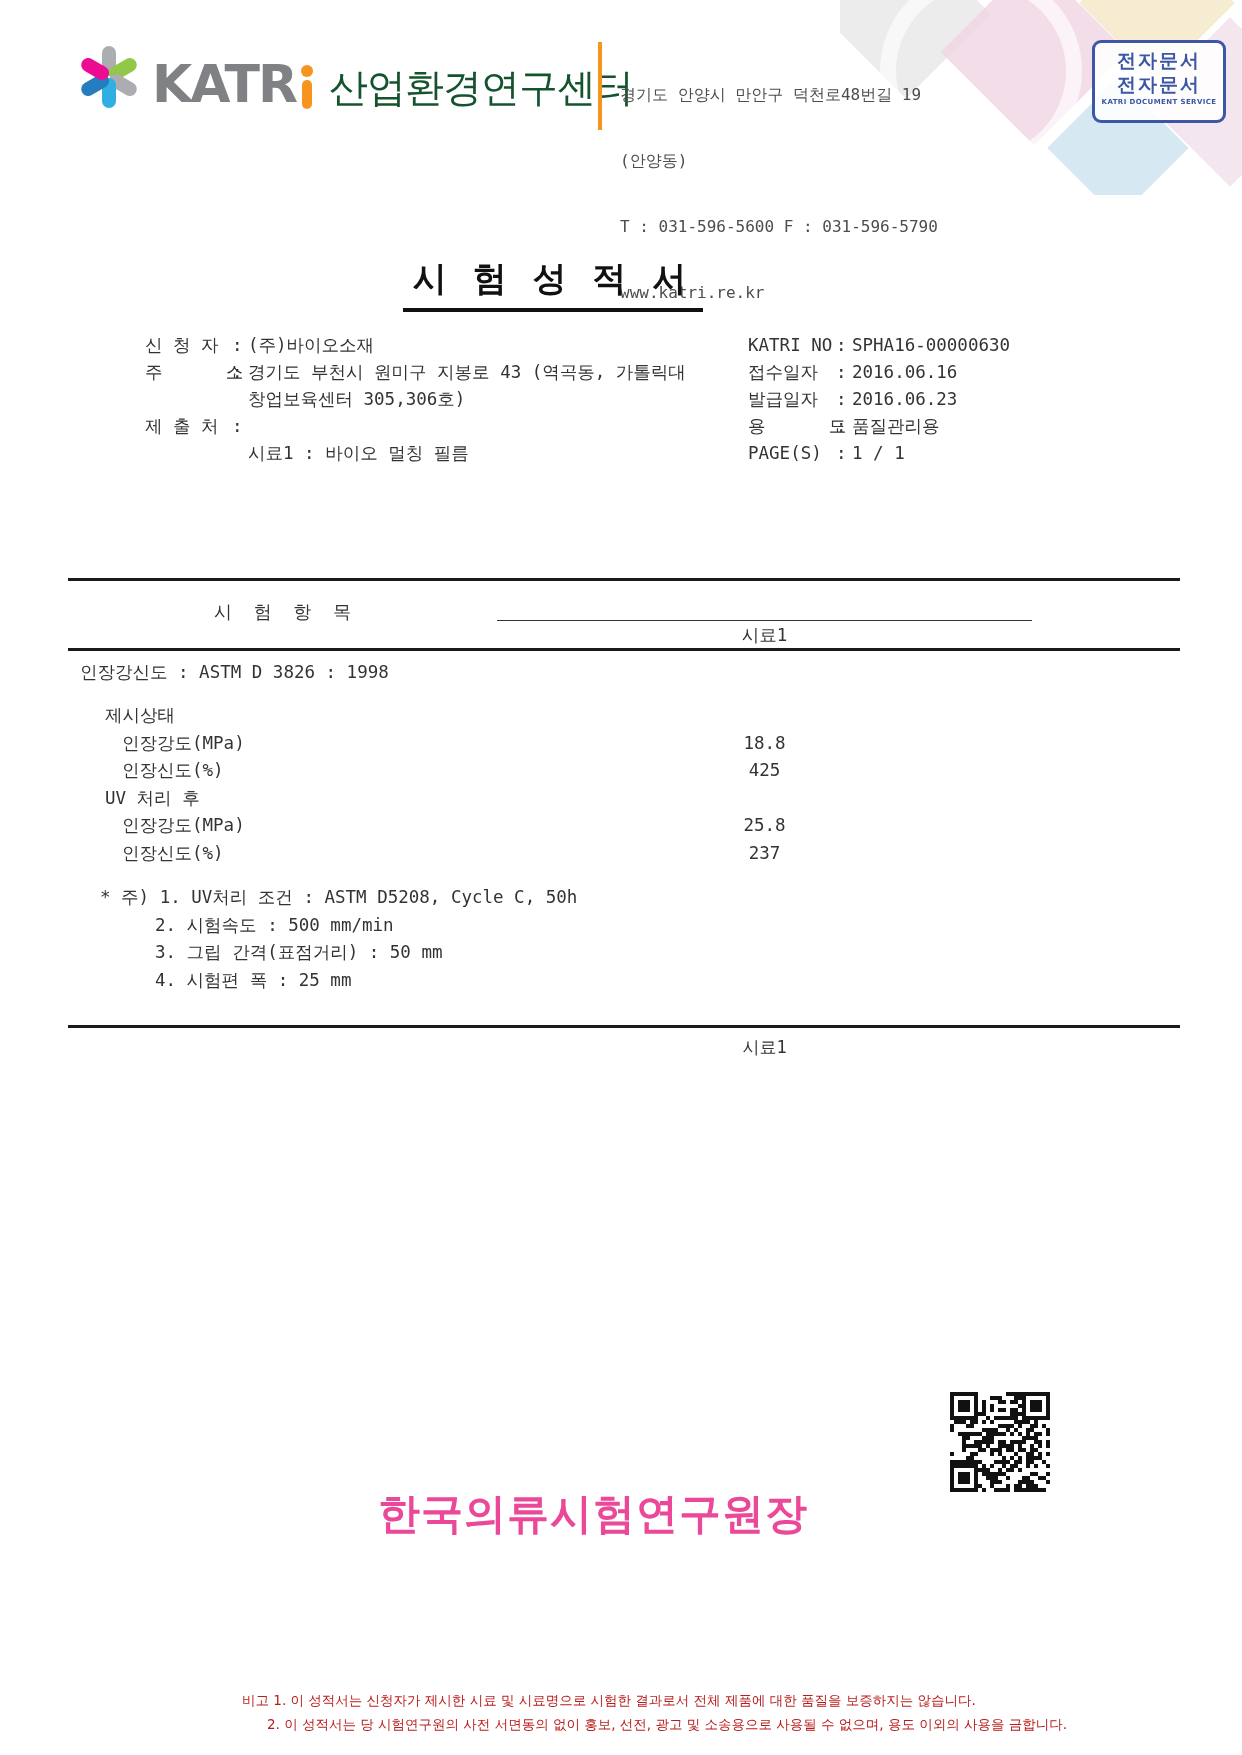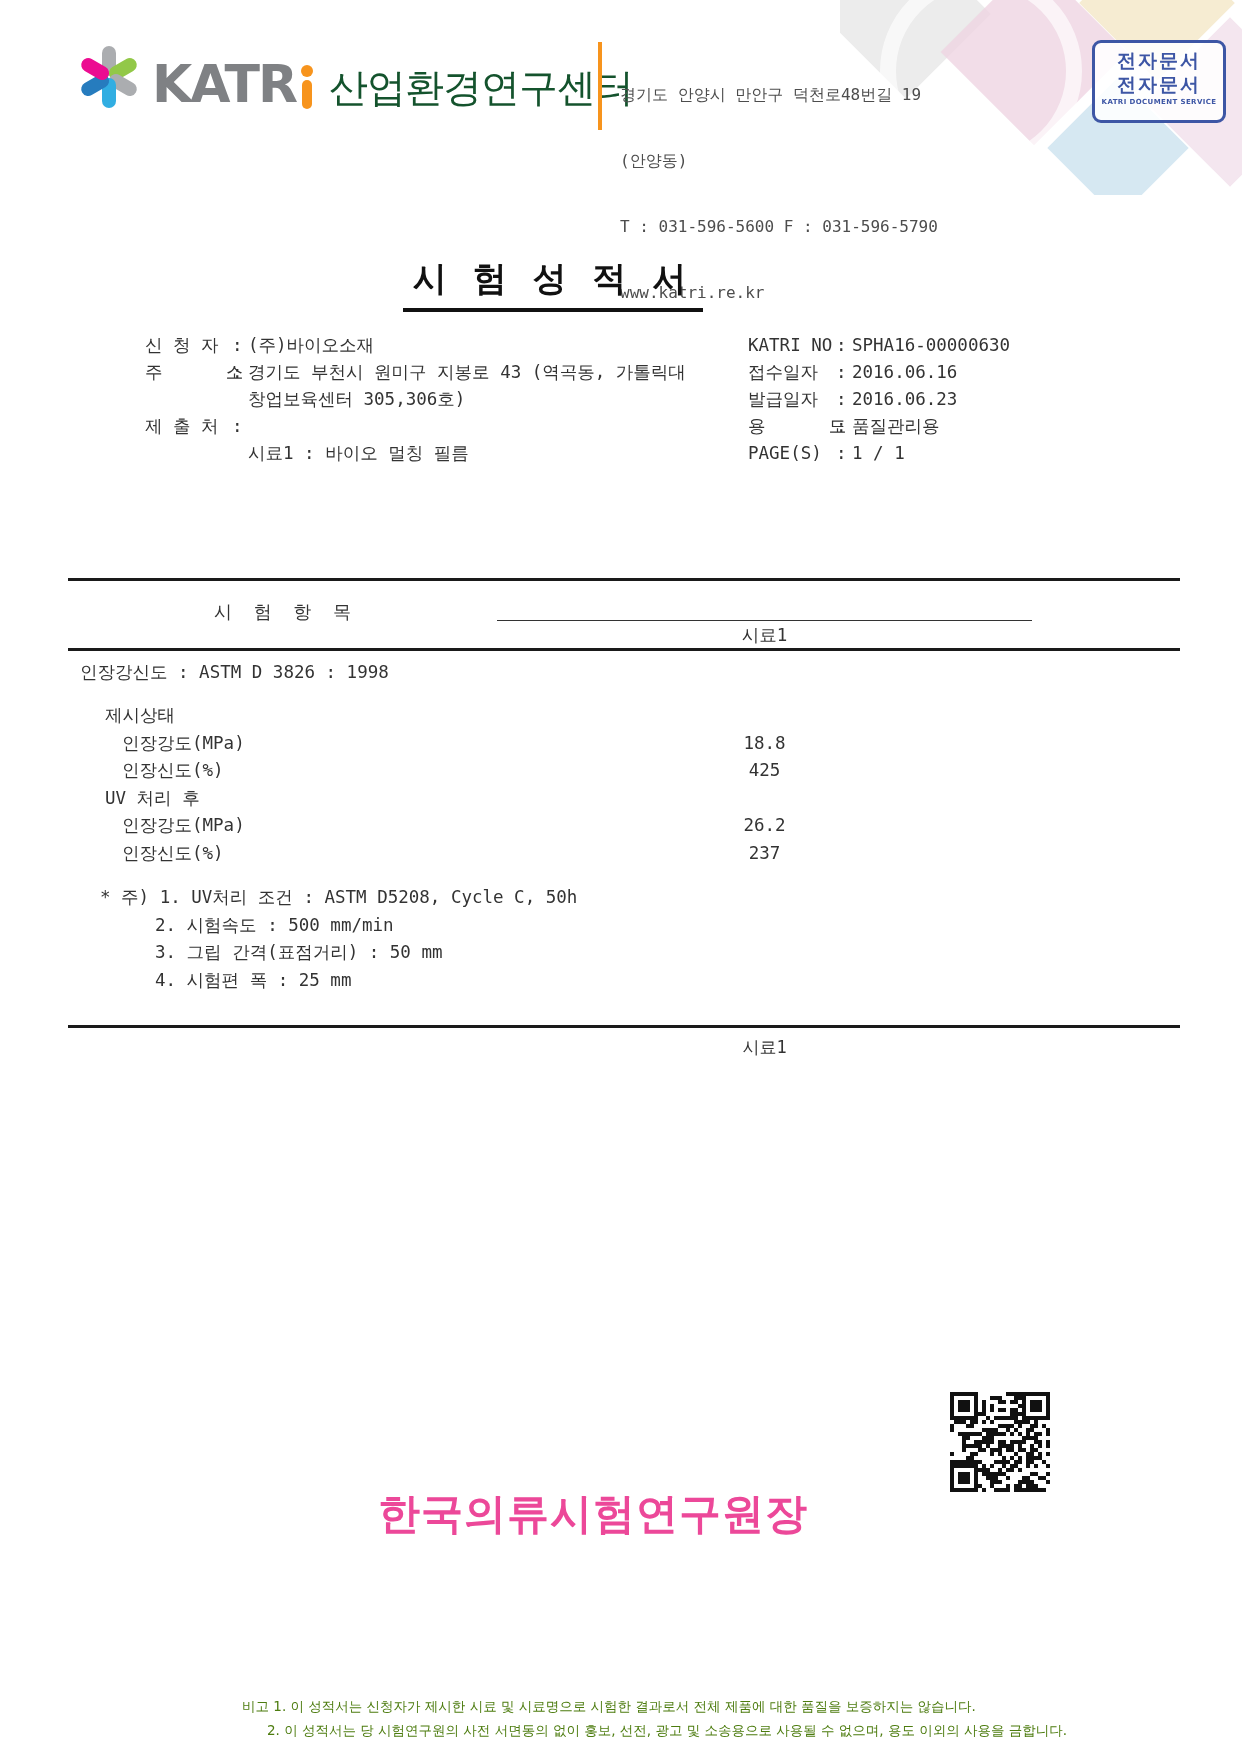--- a/index.html
+++ b/index.html
@@ -69,21 +69,21 @@
   .note{height:27.5px;line-height:27.5px;white-space:pre;}
   .note.first{padding-left:32px;}
   .note.rest{padding-left:87px;}
   .sample-label{position:absolute;left:429px;top:458px;width:535px;text-align:center;font-size:17px;}
   
   .signature{position:absolute;left:0;top:1486px;width:1186px;text-align:center;
              font-family:"DejaVu Sans",sans-serif;font-weight:bold;font-size:42px;color:#ec4899;
              letter-spacing:1px;white-space:pre;}
   .qr{position:absolute;left:950px;top:1392px;width:100px;height:100px;}
   .footer{position:absolute;left:0;top:1688px;width:1242px;font-family:"DejaVu Sans",sans-serif;
-          font-size:13.5px;color:#4d7c0f;line-height:24px;margin-top:6px;}
+          font-size:13.5px;color:#b91c1c;line-height:24px;}
   .f-line{white-space:pre;}
   .f1{padding-left:242px;}
   .f2{padding-left:267px;}
 </style>
 </head>
 <body>
 
 <div class="wm">
   <div class="shape s1"></div>
   <div class="shape s2"></div>
@@ -163,21 +163,21 @@
   <div class="th-item">시  험  항  목</div>
   <div class="rule-thin"></div>
   <div class="th-sample">시료1</div>
   <div class="rule-thick rt-mid"></div>
   <div class="method">인장강신도 : ASTM D 3826 : 1998</div>
   <div class="rrows" id="result-rows">
       <div class="r-row"><span class="rlab i1">제시상태</span><span class="rval"></span></div>
       <div class="r-row"><span class="rlab i2">인장강도(MPa)</span><span class="rval">18.8</span></div>
       <div class="r-row"><span class="rlab i2">인장신도(%)</span><span class="rval">425</span></div>
       <div class="r-row"><span class="rlab i1">UV 처리 후</span><span class="rval"></span></div>
-      <div class="r-row"><span class="rlab i2">인장강도(MPa)</span><span class="rval">26.2</span></div>
+      <div class="r-row"><span class="rlab i2">인장강도(MPa)</span><span class="rval">25.8</span></div>
       <div class="r-row"><span class="rlab i2">인장신도(%)</span><span class="rval">237</span></div>
     </div>
   <div class="rnotes" id="result-notes">
       <div class="note first">* 주) 1. UV처리 조건 : ASTM D5208, Cycle C, 50h</div>
       <div class="note rest">2. 시험속도 : 500 mm/min</div>
       <div class="note rest">3. 그립 간격(표점거리) : 50 mm</div>
       <div class="note rest">4. 시험편 폭 : 25 mm</div>
     </div>
   <div class="rule-thick rt-bot"></div>
   <div class="sample-label">시료1</div>

